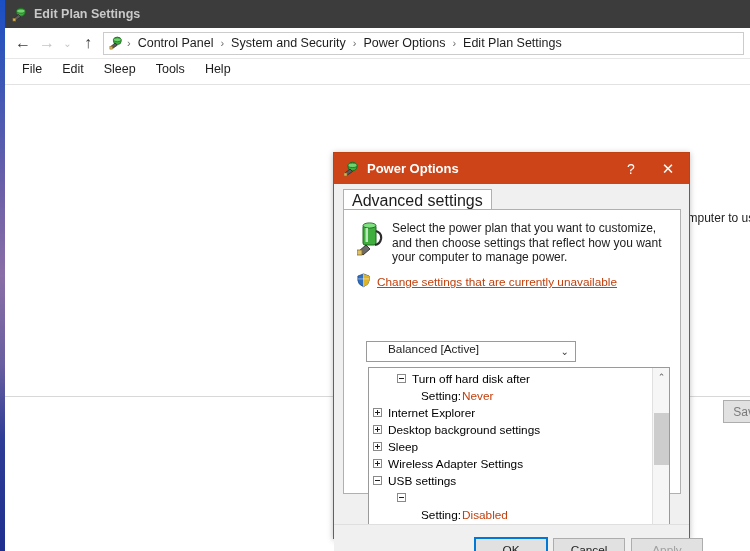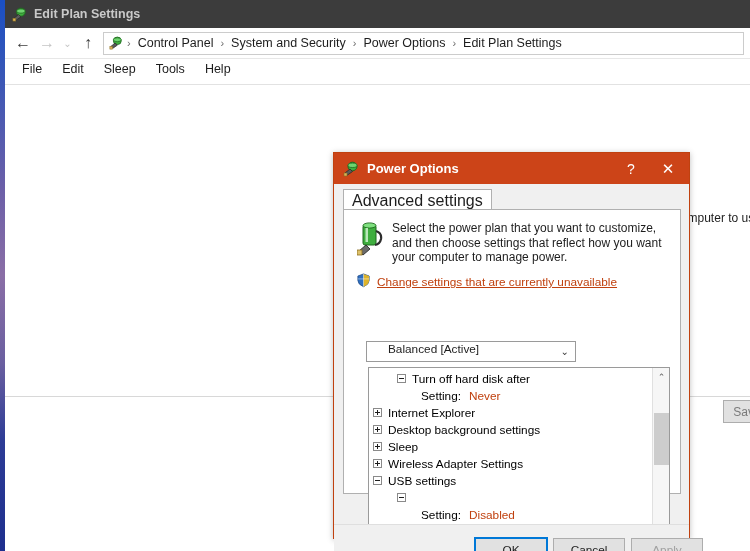--- a/index.html
+++ b/index.html
@@ -174,21 +174,21 @@
   .tree-row .box::before{
     content:""; position:absolute; left:1px; top:3px; width:5px; height:1px; background:#1d1d1d;
   }
   .tree-row .box.plus::after{
     content:""; position:absolute; left:3px; top:1px; width:1px; height:5px; background:#1d1d1d;
   }
   .tree-row.lvl0{ padding-left:4px; }
   .tree-row.lvl1{ padding-left:28px; }
   .tree-row.lvl2{ padding-left:52px; }
   .tree-row .setting-label{ color:#000; }
-  .tree-row .setting-value{ color:#c0410f; margin-left:8px; }
+  .tree-row .setting-value{ color:#c0410f; margin-left:1px; }
 
   
   #tree-scroll{
     position:absolute; right:0; top:0; width:17px; height:100%;
     background:#f6f6f6; border-left:1px solid #e0e0e0;
   }
   .sb-arrow{
     position:absolute; left:0; width:17px; height:17px;
     display:flex; align-items:center; justify-content:center;
     color:#5a5a5a; font-size:9px; background:#f6f6f6;

